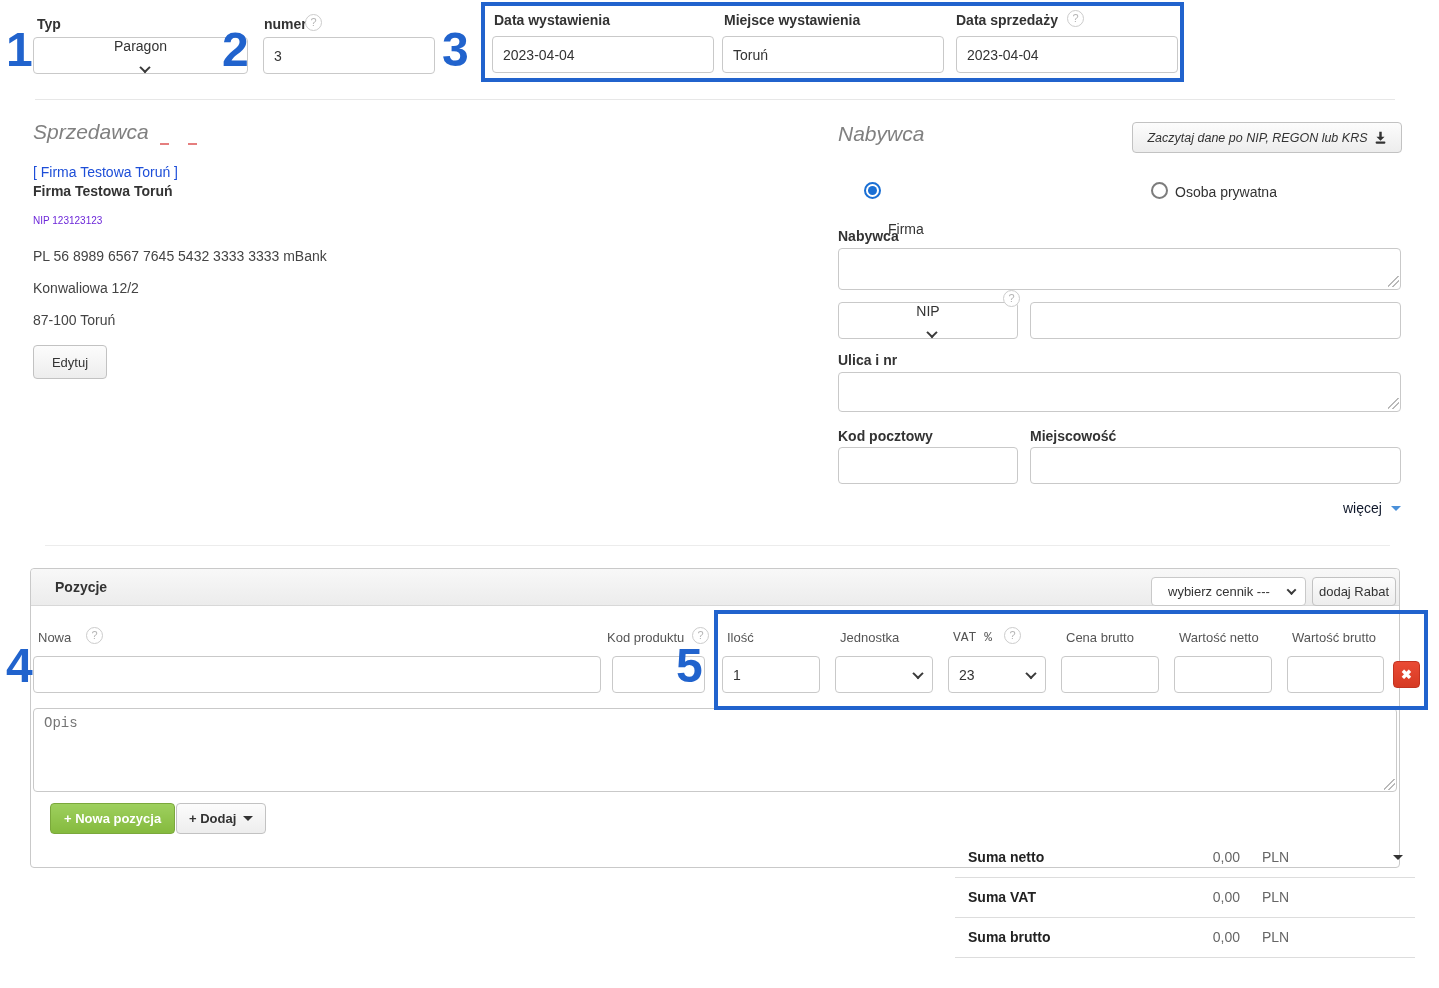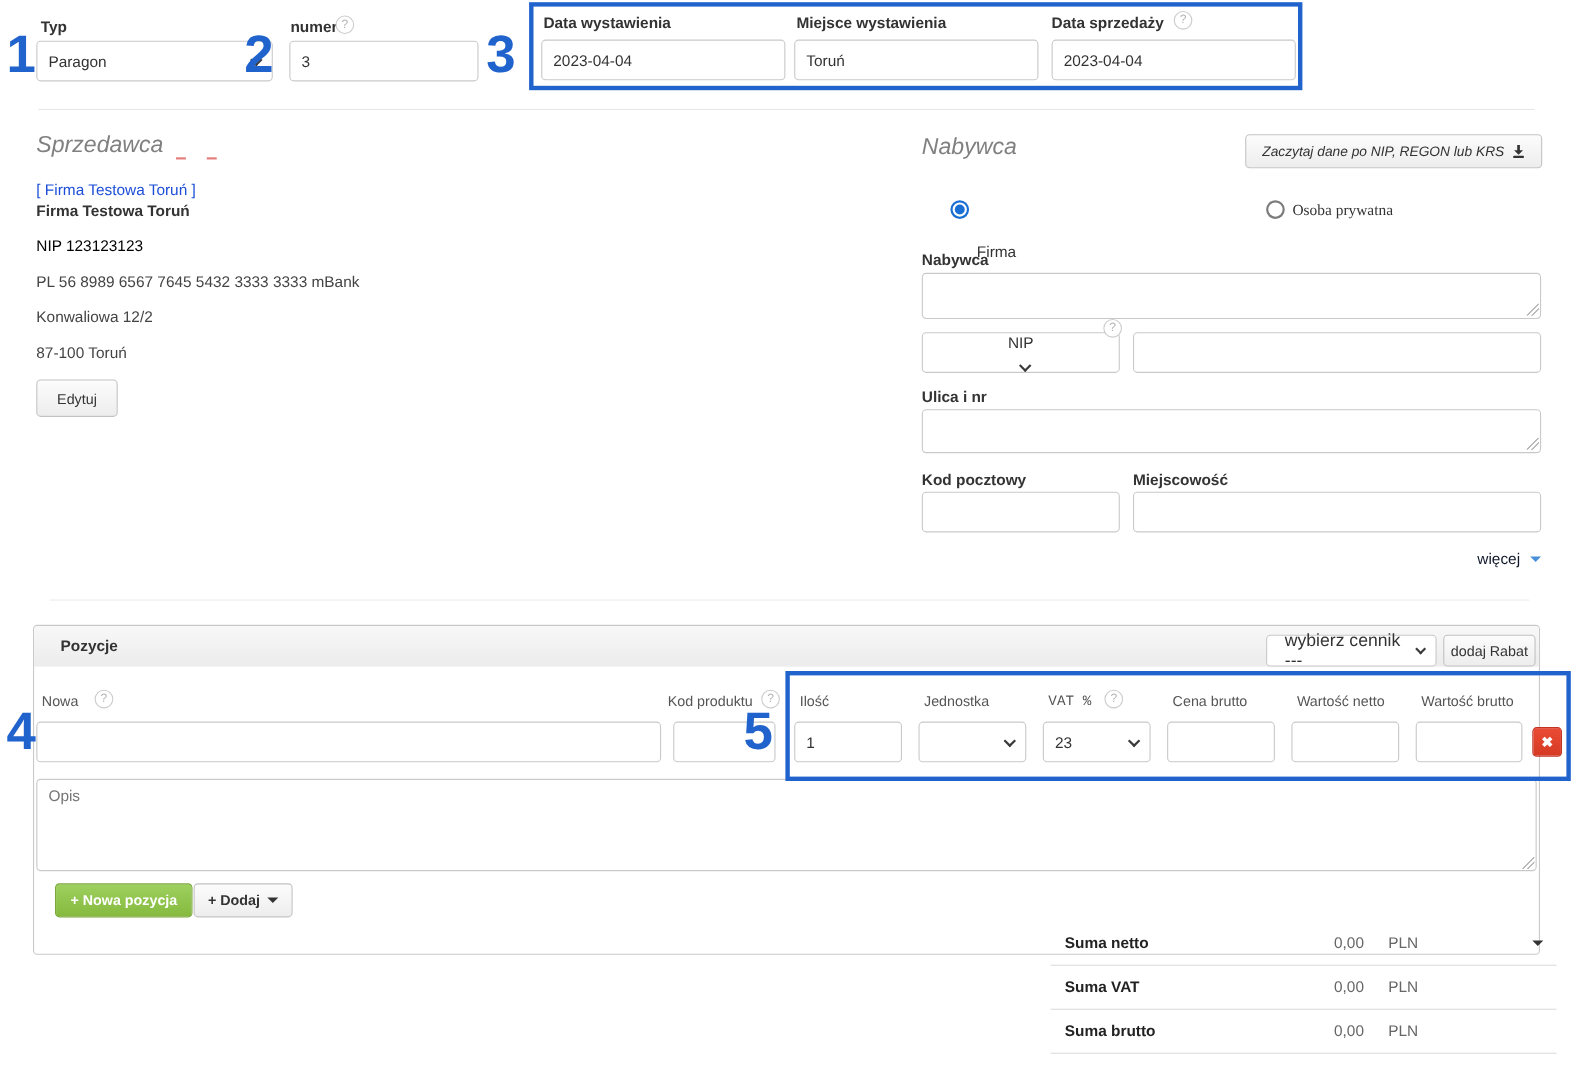--- a/index.html
+++ b/index.html
@@ -10,21 +10,21 @@
   }
   .abs { position:absolute; }
   .lbl { position:absolute; font-size:14px; font-weight:bold; color:#333; white-space:nowrap; }
   .collbl { position:absolute; font-size:13px; font-weight:normal; color:#555; white-space:nowrap; }
   .inp {
     position:absolute; height:37px; border:1px solid #c9c9c9; border-radius:4px;
     padding:0 10px; font-family:inherit; font-size:14px; color:#333; background:#fff; outline:none;
   }
   .txtarea {
     position:absolute; border:1px solid #c9c9c9; border-radius:4px; resize:none;
-    padding:6px 10px; font-family:Liberation Sans, sans-serif; font-size:14px; color:#333; background:#fff; outline:none;
+    padding:6px 10px; font-family:Liberation Mono, monospace; font-size:14px; color:#333; background:#fff; outline:none;
   }
   .grip {
     position:absolute; width:11px; height:11px; pointer-events:none;
     background:linear-gradient(135deg, transparent 45%, #b9b9b9 45%, #b9b9b9 53%, transparent 53%, transparent 67%, #b9b9b9 67%, #b9b9b9 75%, transparent 75%);
   }
   .sel {
     position:absolute; height:37px; border:1px solid #c9c9c9; border-radius:4px; background:#fff;
     display:flex; align-items:center; justify-content:space-between; padding:0 10px;
     font-size:14px; color:#333; cursor:pointer;
   }
@@ -74,21 +74,21 @@
   .sumval { position:absolute; left:225px; top:11px; width:60px; text-align:right; font-size:14px; color:#666; }
   .sumcur { position:absolute; left:307px; top:11px; font-size:14px; color:#666; }
   .reddash { position:absolute; width:9px; height:2px; background:#e57e7e; cursor:pointer; }
 </style>
 </head>
 <body>
 
 <div id="app">
 
   <div class="lbl" style="left:37px;top:16px;">Typ</div>
-  <div class="sel" style="left:33px;top:37px;width:215px;">
+  <div class="sel" style="left:33px;top:37px;width:215px;flex-direction:column;">
     <span>Paragon</span>
     <span class="chev"></span>
   </div>
 
   <div class="lbl" style="left:264px;top:16px;">numer</div>
   <span class="help" style="left:305px;top:14px;">?</span>
   <input class="inp" style="left: 263px; top: 37px; width: 172px;" value="3">
 
   <div class="bluebox" style="left:481px;top:2px;width:703px;height:80px;"></div>
 
@@ -107,21 +107,21 @@
   <div class="annot" style="left:442px;top:26px;">3</div>
 
   <div class="hr" style="left:35px;top:99px;width:1360px;"></div>
 
   <div class="heading" style="left:33px;top:120px;">Sprzedawca</div>
   <span class="reddash" style="left:160px;top:143px;"></span>
   <span class="reddash" style="left:188px;top:143px;"></span>
 
   <div class="abs" style="left:33px;top:164px;font-size:14px;color:#1d4ed8;">[ Firma Testowa Toruń ]</div>
   <div class="abs" style="left:33px;top:183px;font-size:14px;font-weight:bold;color:#333;">Firma Testowa Toruń</div>
-  <div class="abs" style="left:33px;top:215px;font-size:14px;color:#000000;">NIP 123123123</div>
+  <div class="abs" style="left:33px;top:215px;font-size:10px;color:#6d28d9;">NIP 123123123</div>
   <div class="abs" style="left:33px;top:248px;font-size:14px;color:#444;">PL 56 8989 6567 7645 5432 3333 3333 mBank</div>
   <div class="abs" style="left:33px;top:280px;font-size:14px;color:#444;">Konwaliowa 12/2</div>
   <div class="abs" style="left:33px;top:312px;font-size:14px;color:#444;">87-100 Toruń</div>
   <button class="btn" style="left:33px;top:345px;width:74px;height:34px;">Edytuj</button>
 
   <div class="heading" style="left:838px;top:122px;">Nabywca</div>
 
   <button class="btn" style="left:1132px;top:122px;width:270px;height:31px;font-style:italic;font-size:12.5px;gap:6px;">
     <span>Zaczytaj dane po NIP, REGON lub KRS</span>
     <svg width="13" height="13" viewBox="0 0 16 16">
@@ -129,21 +129,21 @@
       <rect x="2" y="13" width="12" height="2.6" rx="1" fill="#333"></rect>
     </svg>
   </button>
 
   <span class="radio-outer radio-on" style="left:864px;top:182px;">
       <span class="radio-dot"></span>
     </span>
   <span class="rlabel" style="left:888px;top:184px;margin-top:37px;">Firma</span>
 
   <span class="radio-outer radio-off" style="left:1151px;top:182px;"></span>
-  <span class="rlabel" style="left:1175px;top:184px;font-family:Liberation Serif, serif;">Osoba prywatna</span>
+  <span class="rlabel" style="left:1175px;top:184px;">Osoba prywatna</span>
 
   <div class="lbl" style="left:838px;top:228px;">Nabywca</div>
   <textarea class="txtarea" style="left: 838px; top: 248px; width: 563px; height: 42px;"></textarea>
   <div class="grip" style="left:1388px;top:276px;"></div>
 
   <div class="sel" style="left:838px;top:302px;width:180px;flex-direction:column;">
     <span>NIP</span>
     <span class="chev"></span>
   </div>
   <span class="help" style="left:1003px;top:290px;z-index:6;">?</span>
@@ -165,21 +165,21 @@
   </div>
 
   <div class="hr" style="left:45px;top:545px;width:1345px;background:#ececec;"></div>
 
   <div class="panel" style="left:30px;top:568px;width:1370px;height:300px;">
     <div class="panel-hd">
       <span>Pozycje</span>
     </div>
   </div>
 
-  <div class="sel" style="left:1151px;top:577px;width:155px;height:29px;font-size:16px;z-index:5;padding-left:16px;">
+  <div class="sel" style="left:1151px;top:577px;width:155px;height:29px;font-size:13px;z-index:5;padding-left:16px;">
     <span>wybierz cennik ---</span>
     <span class="chev" style="width:7px;height:7px;"></span>
   </div>
   <button class="btn" style="left:1312px;top:577px;width:84px;height:29px;z-index:5;">dodaj Rabat</button>
 
   <div class="collbl" style="left:38px;top:630px;">Nowa</div>
   <span class="help" style="left:86px;top:627px;">?</span>
 
   <div class="collbl" style="left:607px;top:630px;">Kod produktu</div>
   <span class="help" style="left:692px;top:627px;">?</span>

